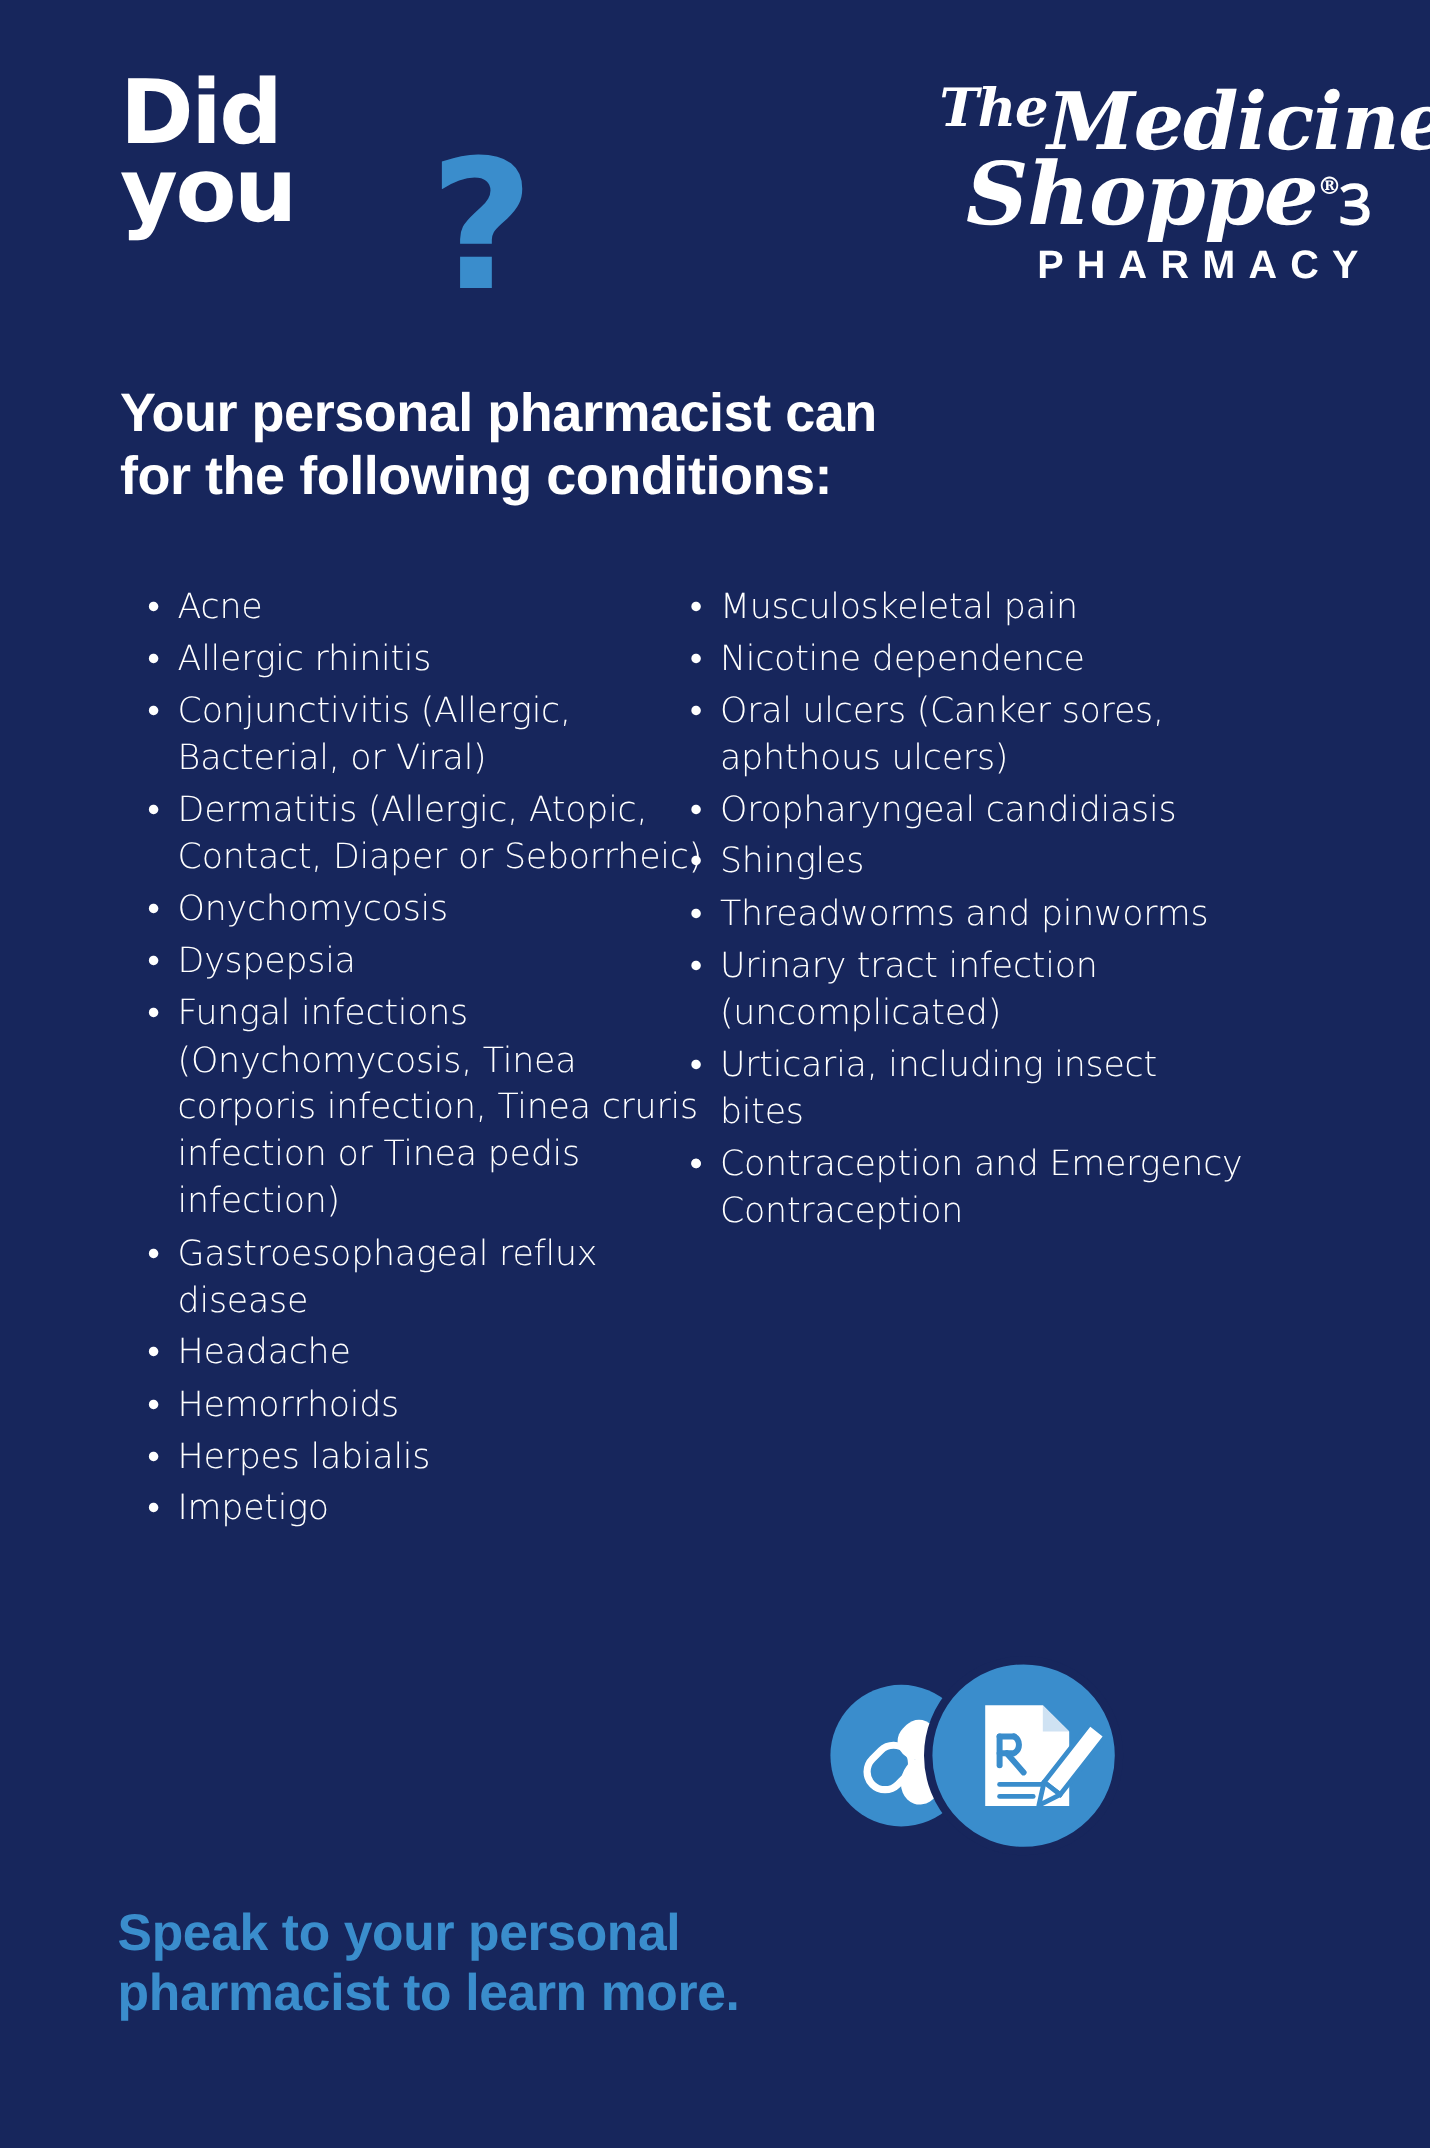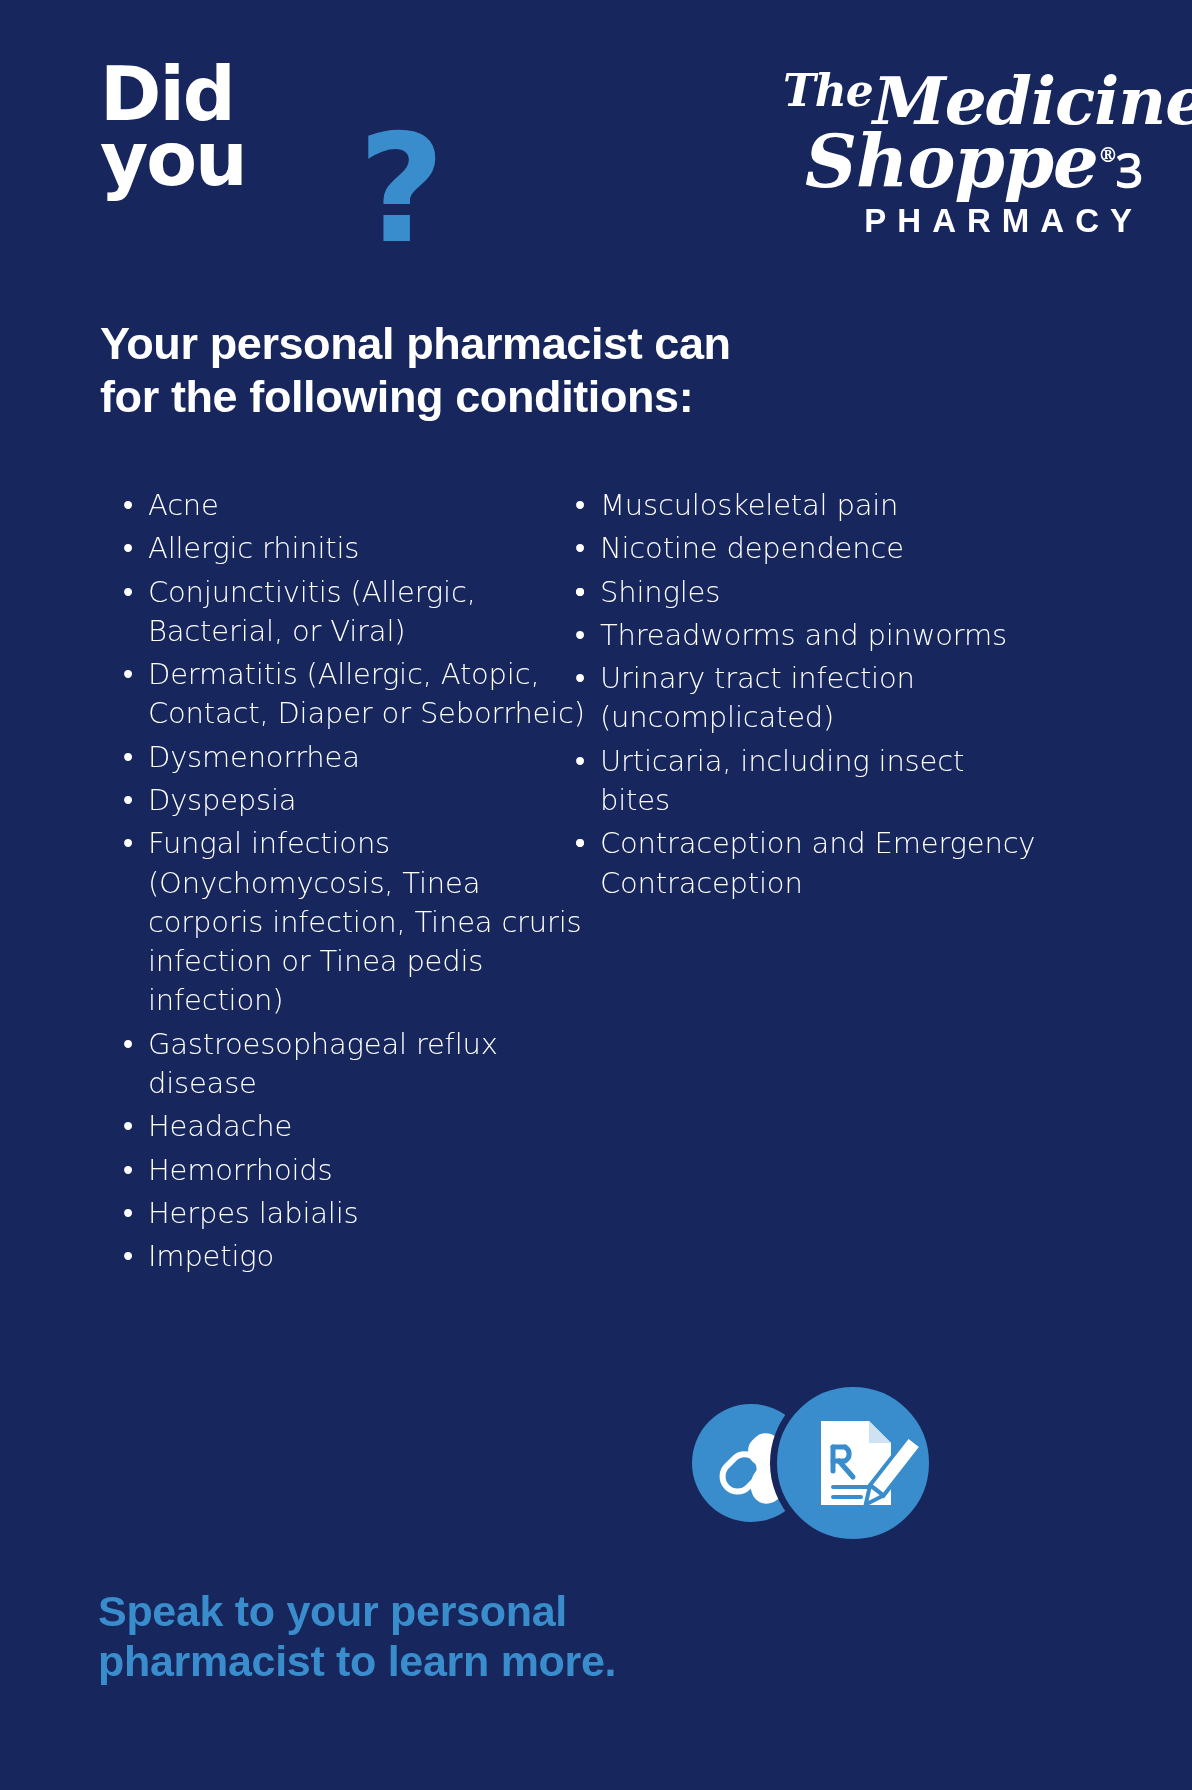--- a/index.html
+++ b/index.html
@@ -169,34 +169,34 @@
   <span class="hl">Your personal pharmacist can</span>
   <span class="hl">for the following conditions:</span>
 </div>
 
 <div id="lists">
   <div class="col" id="col-left">
       <div class="li"><span class="dot">•</span><span>Acne</span></div>
       <div class="li"><span class="dot">•</span><span>Allergic rhinitis</span></div>
       <div class="li"><span class="dot">•</span><span>Conjunctivitis (Allergic, Bacterial, or Viral)</span></div>
       <div class="li"><span class="dot">•</span><span>Dermatitis (Allergic, Atopic, Contact, Diaper or Seborrheic)</span></div>
-      <div class="li"><span class="dot">•</span><span>Dysmenorrhea</span></div>
+      <div class="li"><span class="dot">•</span><span>Onychomycosis</span></div>
       <div class="li"><span class="dot">•</span><span>Dyspepsia</span></div>
       <div class="li"><span class="dot">•</span><span>Fungal infections (Onychomycosis, Tinea corporis infection, Tinea cruris infection or Tinea pedis infection)</span></div>
       <div class="li"><span class="dot">•</span><span>Gastroesophageal reflux disease</span></div>
       <div class="li"><span class="dot">•</span><span>Headache</span></div>
       <div class="li"><span class="dot">•</span><span>Hemorrhoids</span></div>
       <div class="li"><span class="dot">•</span><span>Herpes labialis</span></div>
       <div class="li"><span class="dot">•</span><span>Impetigo</span></div>
     </div>
   <div class="col" id="col-right">
       <div class="li"><span class="dot">•</span><span>Musculoskeletal pain</span></div>
       <div class="li"><span class="dot">•</span><span>Nicotine dependence</span></div>
-      <div class="li"><span class="dot">•</span></div>
-      <div class="li"><span class="dot">•</span></div>
+      <div class="li"><span class="dot">•</span><span>Oral ulcers (Canker sores, aphthous ulcers)</span></div>
+      <div class="li"><span class="dot">•</span><span>Oropharyngeal candidiasis</span></div>
       <div class="li"><span class="dot">•</span><span>Shingles</span></div>
       <div class="li"><span class="dot">•</span><span>Threadworms and pinworms</span></div>
       <div class="li"><span class="dot">•</span><span>Urinary tract infection (uncomplicated)</span></div>
       <div class="li"><span class="dot">•</span><span>Urticaria, including insect bites</span></div>
       <div class="li"><span class="dot">•</span></div>
       <div class="li"><span class="dot">•</span><span>Contraception and Emergency Contraception</span></div>
     </div>
 </div>
 
 <div id="cta">

